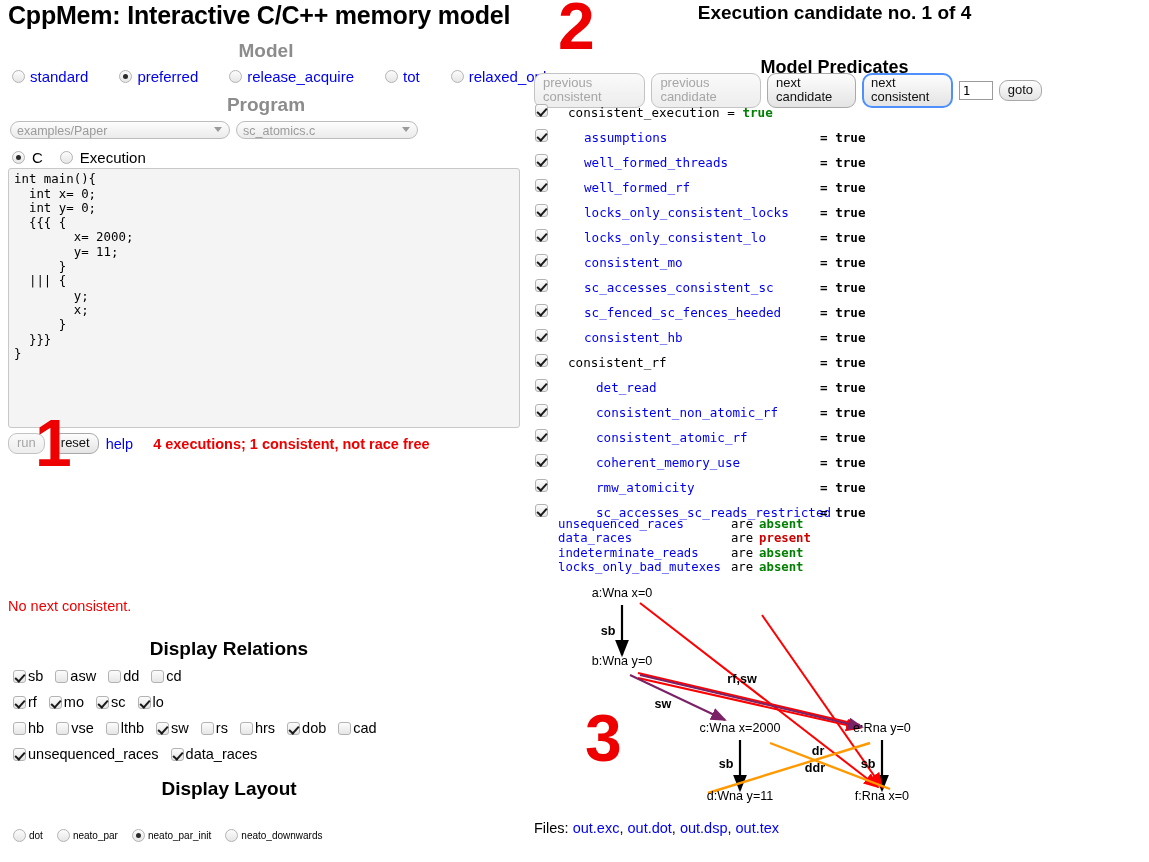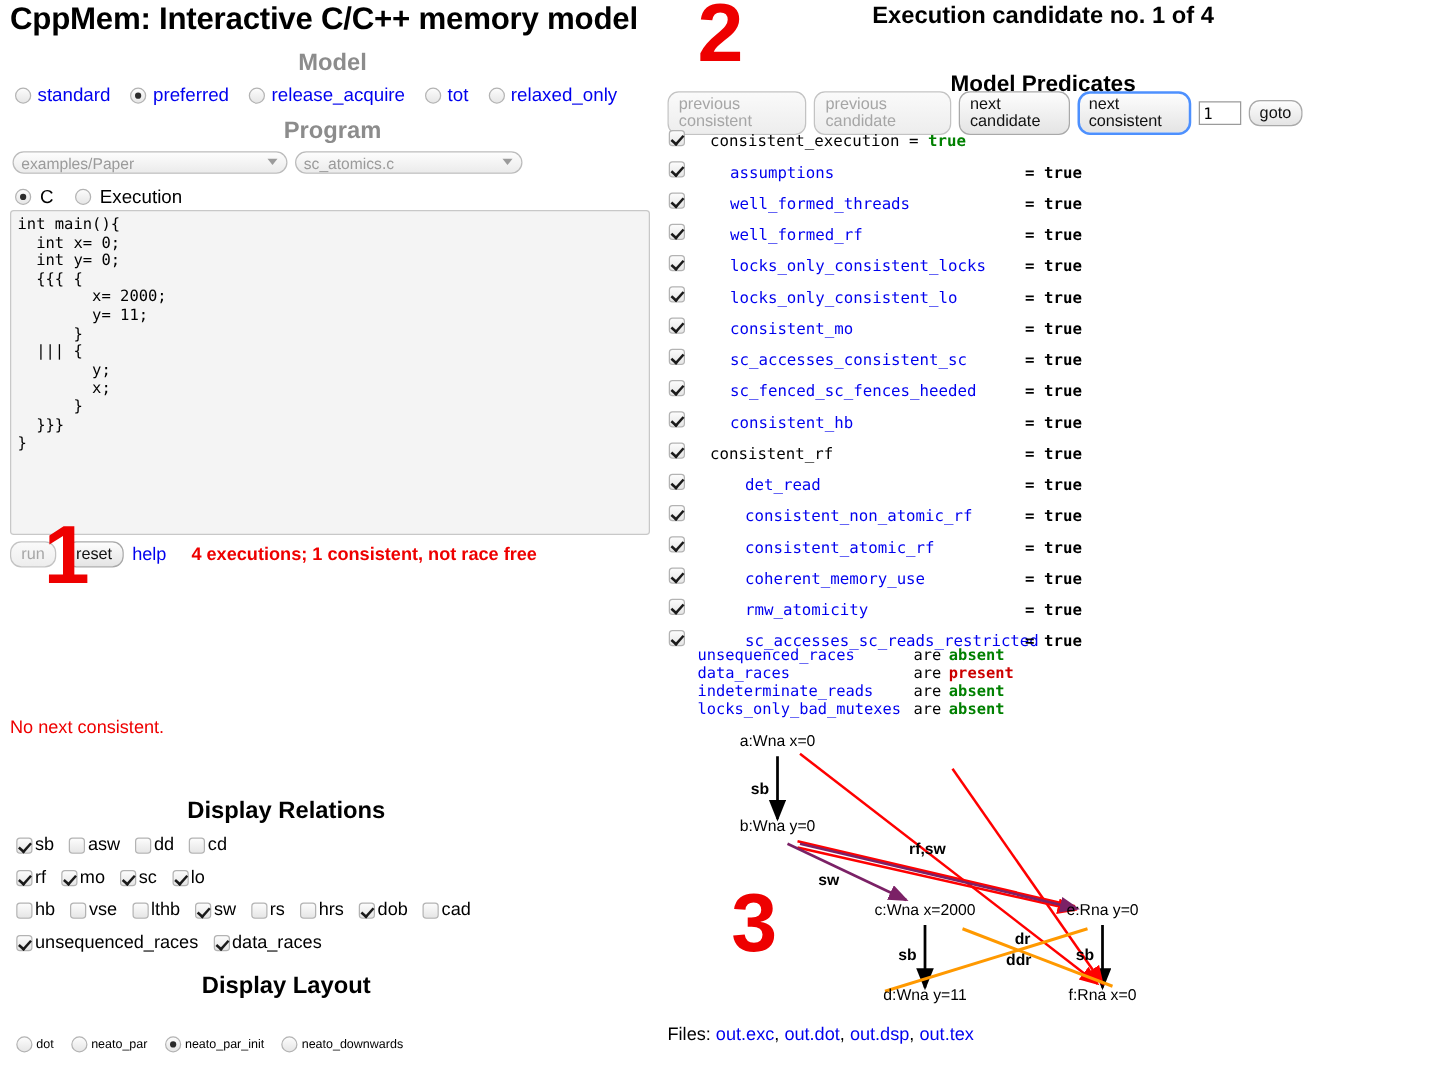--- a/index.html
+++ b/index.html
@@ -58,35 +58,35 @@
     position: relative;
   }
   .sel .arw { position: absolute; right: 7px; top: 5px;
               width: 0; height: 0; border-left: 4px solid transparent;
               border-right: 4px solid transparent; border-top: 5px solid #9b9b9b; }
 
   
   #app-title { position:absolute; left: 8px; top: 1px; font-size: 25px; font-weight: bold; color:#000; letter-spacing:-0.2px; }
   #model-hd { position:absolute; left:0; top:40px; width:532px; text-align:center; font-size:19px; font-weight:bold; color:#8c8c8c; }
   #model-row { position:absolute; left:12px; top:68px; width:520px; display:flex; align-items:center; gap:5px; font-size:15px; }
-  #model-row .ml { color:#0000ee; margin-right:11px; }
+  #model-row .ml { color:#0000ee; margin-right:26px; }
   #program-hd { position:absolute; left:0; top:94px; width:532px; text-align:center; font-size:19px; font-weight:bold; color:#8c8c8c; }
   #sel-dir { position:absolute; left:10px; top:121px; width:220px; height:18px; }
   #sel-file { position:absolute; left:236px; top:121px; width:182px; height:18px; }
   #mode-row { position:absolute; left:12px; top:149px; display:flex; align-items:center; gap:4px; font-size:15px; color:#000; }
   #mode-row .gap { width: 9px; }
   #code {
     position:absolute; left:8px; top:168px; width:512px; height:260px;
     border:1px solid #c8c8c8; border-radius:3px; background:#f4f4f4;
     font-family:"DejaVu Sans Mono", monospace; font-size:12.4px; line-height:14.6px;
     color:#000; padding:3px 5px; box-sizing:border-box; white-space:pre; overflow:hidden;
   }
   #runrow { position:absolute; left:8px; top:433px; display:flex; align-items:center; gap:7px; }
   #exec-status { font-size:14.5px; font-weight:bold; color:#ee0000; margin-left:13px; white-space:nowrap; }
-  #nonext { position:absolute; left:8px; top:574px; font-size:14.5px; color:#ee0000; }
+  #nonext { position:absolute; left:8px; top:598px; font-size:14.5px; color:#ee0000; }
   #rel-hd { position:absolute; left:0; top:638px; width:458px; text-align:center; font-size:19px; font-weight:bold; color:#000; }
   .relrow { position:absolute; left:13px; display:flex; align-items:center; font-size:14.5px; color:#000; }
   .relrow .it { display:flex; align-items:center; gap:2px; margin-right:12px; }
   #lay-hd { position:absolute; left:0; top:778px; width:458px; text-align:center; font-size:19px; font-weight:bold; color:#000; }
   #layrow { position:absolute; left:13px; top:829px; display:flex; align-items:flex-start; font-size:10px; color:#000; }
   #layrow .it { display:flex; align-items:center; gap:3px; margin-right:14px; }
   #texrow { position:absolute; left:13px; top:842px; display:flex; align-items:center; gap:2px; font-size:14.5px; color:#000;margin-top:28px; }
 
   
   #cand-title { position:absolute; left:520px; top:2px; width:629px; text-align:center; font-size:19px; font-weight:bold; color:#000; }

